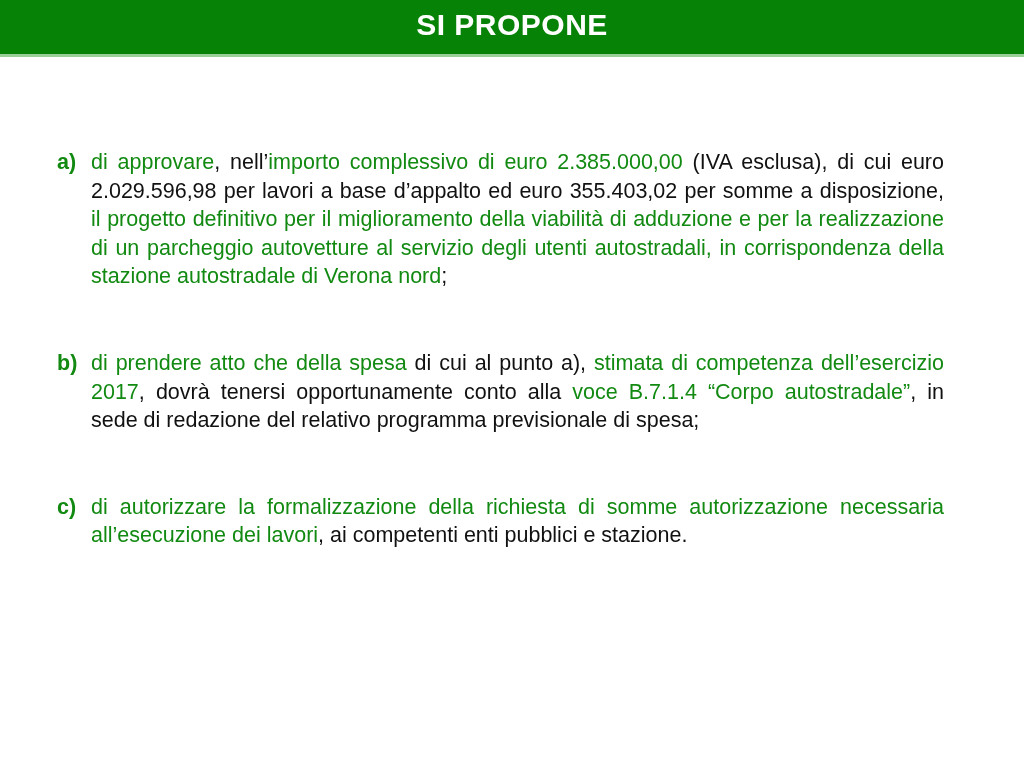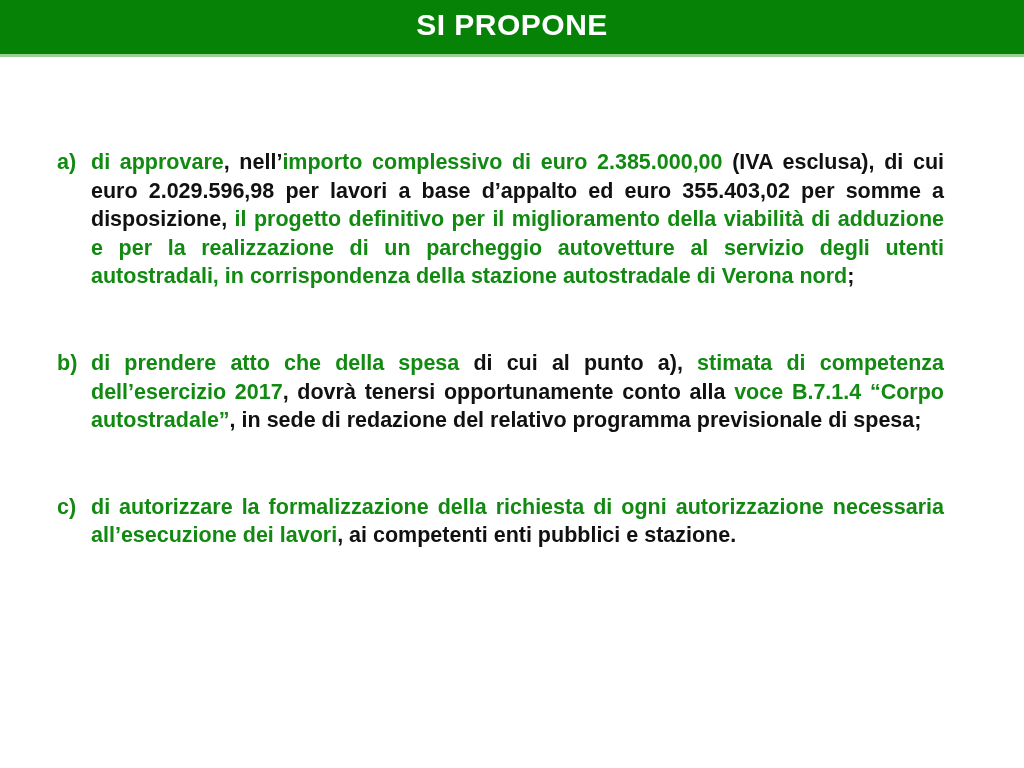--- a/index.html
+++ b/index.html
@@ -49,32 +49,32 @@
     color: var(--body-text, #111111);
   }
   .marker {
     position: absolute;
     left: 0; top: 0;
     color: var(--accent-green, #128a12);
     font-weight: bold;
   }
   .seg.normal {
     color: var(--body-text, #111111);
-    font-weight: bold;
+    font-weight: normal;
   }
   .seg.green-bold {
     color: var(--accent-green, #128a12);
-    font-weight: bold;
+    font-weight: normal;
   }
 </style>
 </head>
 <body>
 
 <div class="slide">
   <div class="header-bar">
     <span class="header-title">SI PROPONE</span>
   </div>
   <div class="content">
       <div class="item"><span class="marker">a)</span><span><span class="seg green-bold">di approvare</span><span class="seg normal">, nell’</span><span class="seg green-bold">importo complessivo di euro 2.385.000,00</span><span class="seg normal"> (IVA esclusa), di cui euro 2.029.596,98 per lavori a base d’appalto ed euro 355.403,02 per somme a disposizione, </span><span class="seg green-bold">il progetto definitivo per il miglioramento della viabilità di adduzione e per la realizzazione di un parcheggio autovetture al servizio degli utenti autostradali, in corrispondenza della stazione autostradale di Verona nord</span><span class="seg normal">;</span></span></div>
       <div class="item"><span class="marker">b)</span><span><span class="seg green-bold">di prendere atto che della spesa</span><span class="seg normal"> di cui al punto a), </span><span class="seg green-bold">stimata di competenza dell’esercizio 2017</span><span class="seg normal">, dovrà tenersi opportunamente conto alla </span><span class="seg green-bold">voce B.7.1.4 “Corpo autostradale”</span><span class="seg normal">, in sede di redazione del relativo programma previsionale di spesa;</span></span></div>
-      <div class="item"><span class="marker">c)</span><span><span class="seg green-bold">di autorizzare la formalizzazione della richiesta di ogni autorizzazione necessaria all’esecuzione dei lavori</span><span class="seg normal">, ai competenti enti pubblici e stazione.</span></span></div>
+      <div class="item"><span class="marker">c)</span><span><span class="seg green-bold">di autorizzare la formalizzazione della richiesta di somme autorizzazione necessaria all’esecuzione dei lavori</span><span class="seg normal">, ai competenti enti pubblici e stazione.</span></span></div>
     </div>
 </div>
 
 </body></html>

